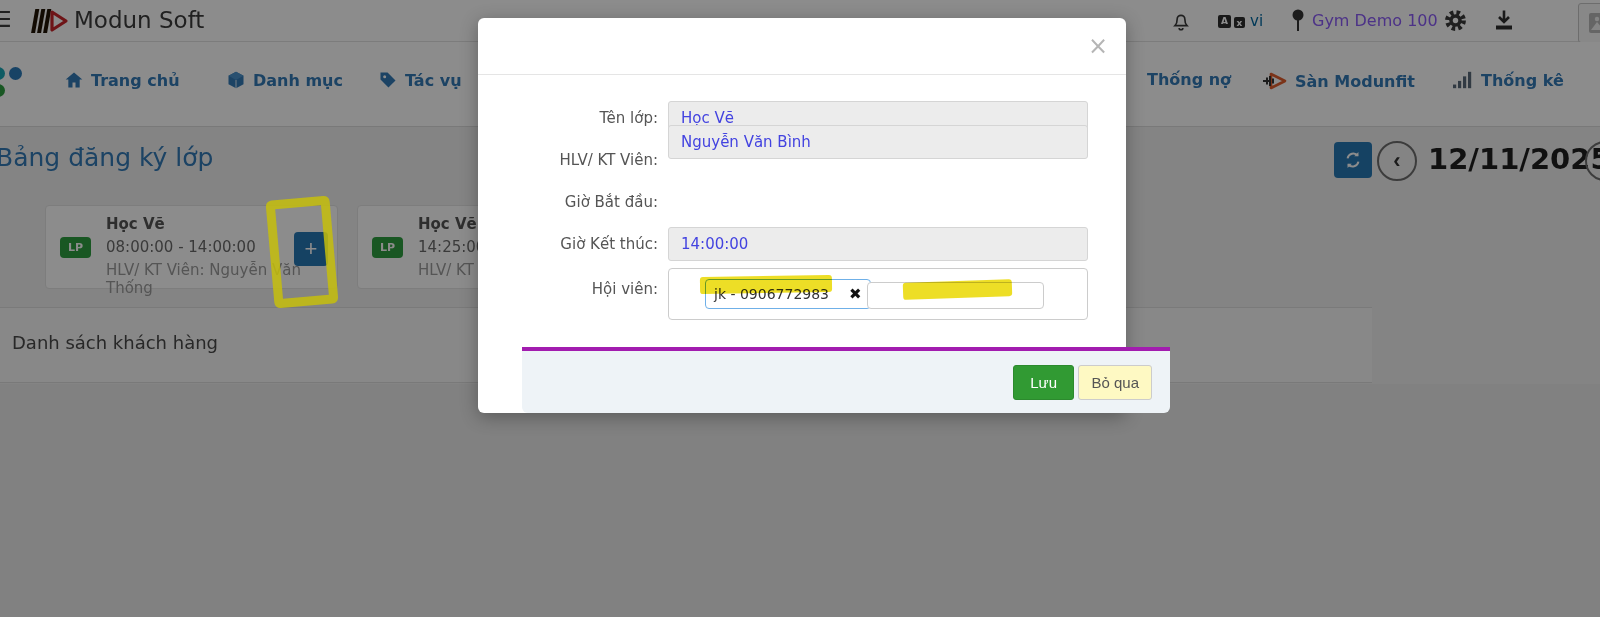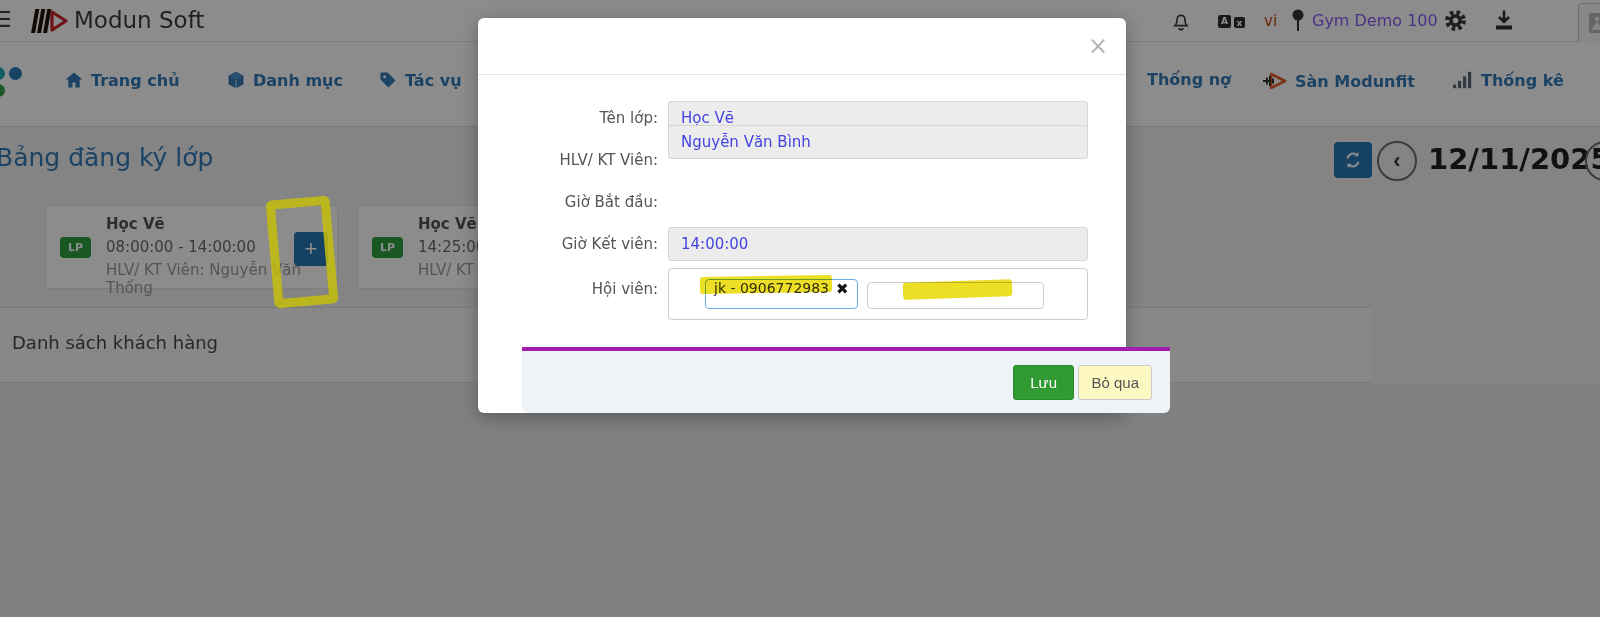--- a/index.html
+++ b/index.html
@@ -10,21 +10,21 @@
   
   .topbar { position:absolute; left:0; top:0; width:1600px; height:42px; background:#fff; border-bottom:1px solid #e2e2e2; z-index:1; }
   .hamburger { position:absolute; left:-8px; top:7px; font-size:22px; color:#3f3f3f; cursor:pointer; }
   .logo { position:absolute; left:28px; top:5px; }
   .app-title { position:absolute; left:74px; top:7px; font-size:23px; color:#3c3c3c; }
   .hdr-ic { position:absolute; top:9px; }
   .bell { left:1170px; }
   .translate { left:1218px; top:12px; display:flex; align-items:center; gap:3px; }
   .tr-sq { width:13px; height:13px; background:#2f2f2f; border-radius:2px; color:#fff; font-size:9px; font-weight:bold; display:flex; align-items:center; justify-content:center; }
   .tr-sq.small { width:11px; height:11px; margin-top:3px; }
-  .lang { font-size:15px; color:#c2410c; margin-left:16px; }
+  .lang { font-size:15px; color:#0369a1; margin-left:2px; }
   .pin { left:1290px; top:8px; }
   .account { position:absolute; left:1312px; top:11px; font-size:16px; color:#8b5cf6; }
   .gear { left:1443px; top:8px; }
   .dl { left:1492px; top:8px; }
   .img-btn { position:absolute; left:1578px; top:3px; width:46px; height:40px; background:#f7f7f7; border:1px solid #c6c6c6; border-radius:3px; display:flex; align-items:center; justify-content:center; }
 
   
   .navbar { position:absolute; left:0; top:42px; width:1600px; height:85px; background:#fff; border-bottom:1px solid #ddd; z-index:1; }
   .dots { position:absolute; left:-8px; top:25px; width:32px; height:32px; }
   .dot { position:absolute; width:13px; height:13px; border-radius:50%; }
@@ -53,21 +53,21 @@
   .below-band { position:absolute; left:0; top:257px; width:1600px; height:233px; background:#ececec; }
 
   
   .backdrop { position:absolute; inset:0; background:rgba(0,0,0,0.45); z-index:40; }
   .modal { position:absolute; left:478px; top:18px; width:648px; height:395px; background:#fff; border-radius:6px; box-shadow:0 4px 18px rgba(0,0,0,.3); z-index:50; }
   .modal-header { position:absolute; left:0; top:0; width:100%; height:57px; border-bottom:1px solid #e5e5e5; }
   .modal-close { position:absolute; right:18px; top:16px; font-size:24px; color:#b5b5b5; line-height:1; cursor:pointer; }
   .frow-label { position:absolute; left:8px; width:172px; text-align:right; font-size:15px; color:#555; }
   .frow-input { position:absolute; left:190px; width:420px; height:34px; background:#ececec; border:1px solid #d5d5d5; border-radius:3px; font-size:15px; color:#4343e0; line-height:32px; padding-left:12px; }
   .member-box { position:absolute; left:190px; top:250px; width:420px; height:52px; background:#fff; border:1px solid #ccc; border-radius:4px; }
-  .member-tag { position:absolute; left:36px; top:10px; height:30px; border:1px solid #6fb0e8; border-radius:4px; background:#fff; display:flex; align-items:flex-start; padding:0 8px; gap:7px; font-size:14px; color:#333; }
+  .member-tag { position:absolute; left:36px; top:10px; height:30px; border:1px solid #6fb0e8; border-radius:4px; background:#fff; display:flex; align-items:center; padding:0 8px; gap:20px; font-size:14px; color:#333; }
   .tag-x { font-weight:bold; color:#111; font-size:15px; cursor:pointer; }
   .member-search { position:absolute; left:198px; top:13px; width:177px; height:27px; background:#fff; border:1px solid #ccc; border-radius:4px; }
   .modal-footer { position:absolute; left:0; bottom:0; width:100%; height:66px; background:#eef3f7; border-top:4px solid #a21caf; border-radius:0 0 6px 6px;margin-left:44px; }
   .btn-save { position:absolute; right:96px; top:14px; background:#319a33; color:#fff; border:1px solid #2c8a2e; border-radius:3px; font-size:15px; padding:8px 16px; cursor:pointer; }
   .btn-skip { position:absolute; right:18px; top:14px; background:#fef9c3; color:#555; border:1px solid #ccc; border-radius:3px; font-size:15px; padding:8px 12px; cursor:pointer; }
 
   
   .anno { z-index:60; position:absolute; pointer-events:none; }
   .anno-rect { left:270px; top:198px; width:64px; height:108px; border:9px solid rgba(197,190,12,0.85); border-radius:6px; transform:rotate(-5deg); }
   .hl { mix-blend-mode:multiply; border-radius:3px; }
@@ -227,21 +227,21 @@
     </div>
 
     <div class="frow-label" style="top:91px">Tên lớp:</div>
     <div class="frow-input" style="top:83px">Học Vẽ</div>
 
     <div class="frow-label" style="top:133px">HLV/ KT Viên:</div>
     <div class="frow-input" style="top:107px">Nguyễn Văn Bình</div>
 
     <div class="frow-label" style="top:175px">Giờ Bắt đầu:</div>
 
-    <div class="frow-label" style="top:217px">Giờ Kết viên:</div>
+    <div class="frow-label" style="top:217px">Giờ Kết thúc:</div>
     <div class="frow-input" style="top:209px">14:00:00</div>
 
     <div class="frow-label" style="top:262px">Hội viên:</div>
     <div class="member-box">
       <div class="member-tag">
         <span>jk - 0906772983</span>
         <span class="tag-x">✖</span>
       </div>
       <div class="member-search"></div>
     </div>

